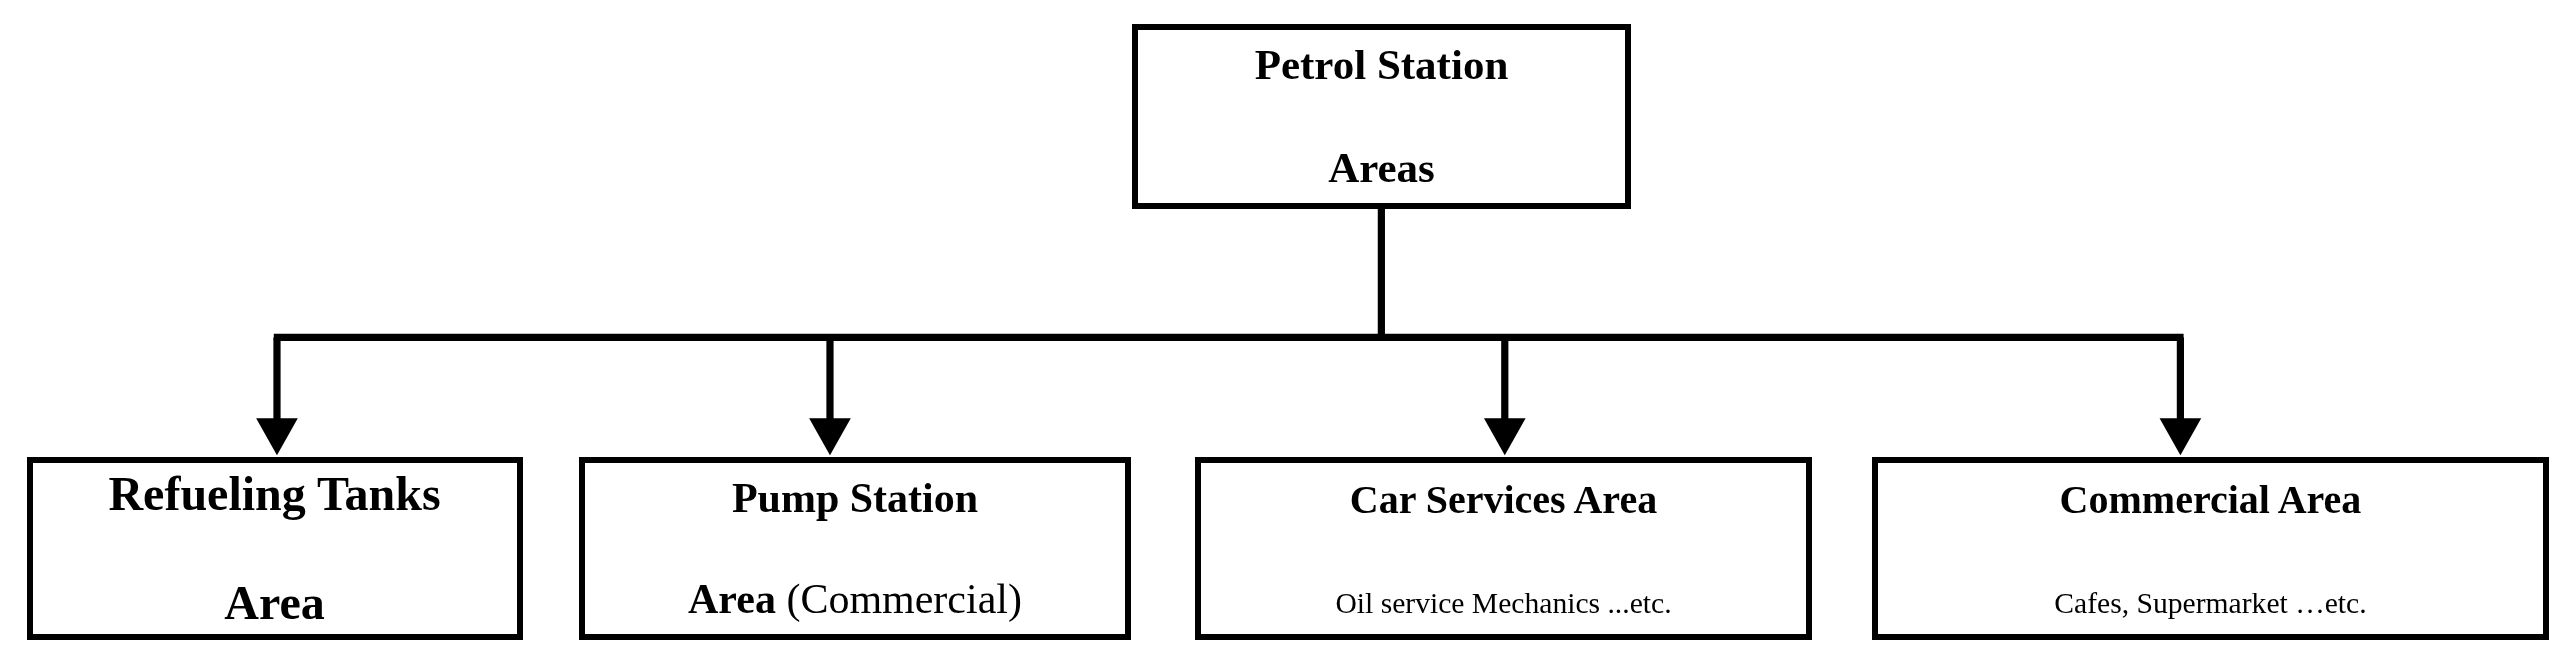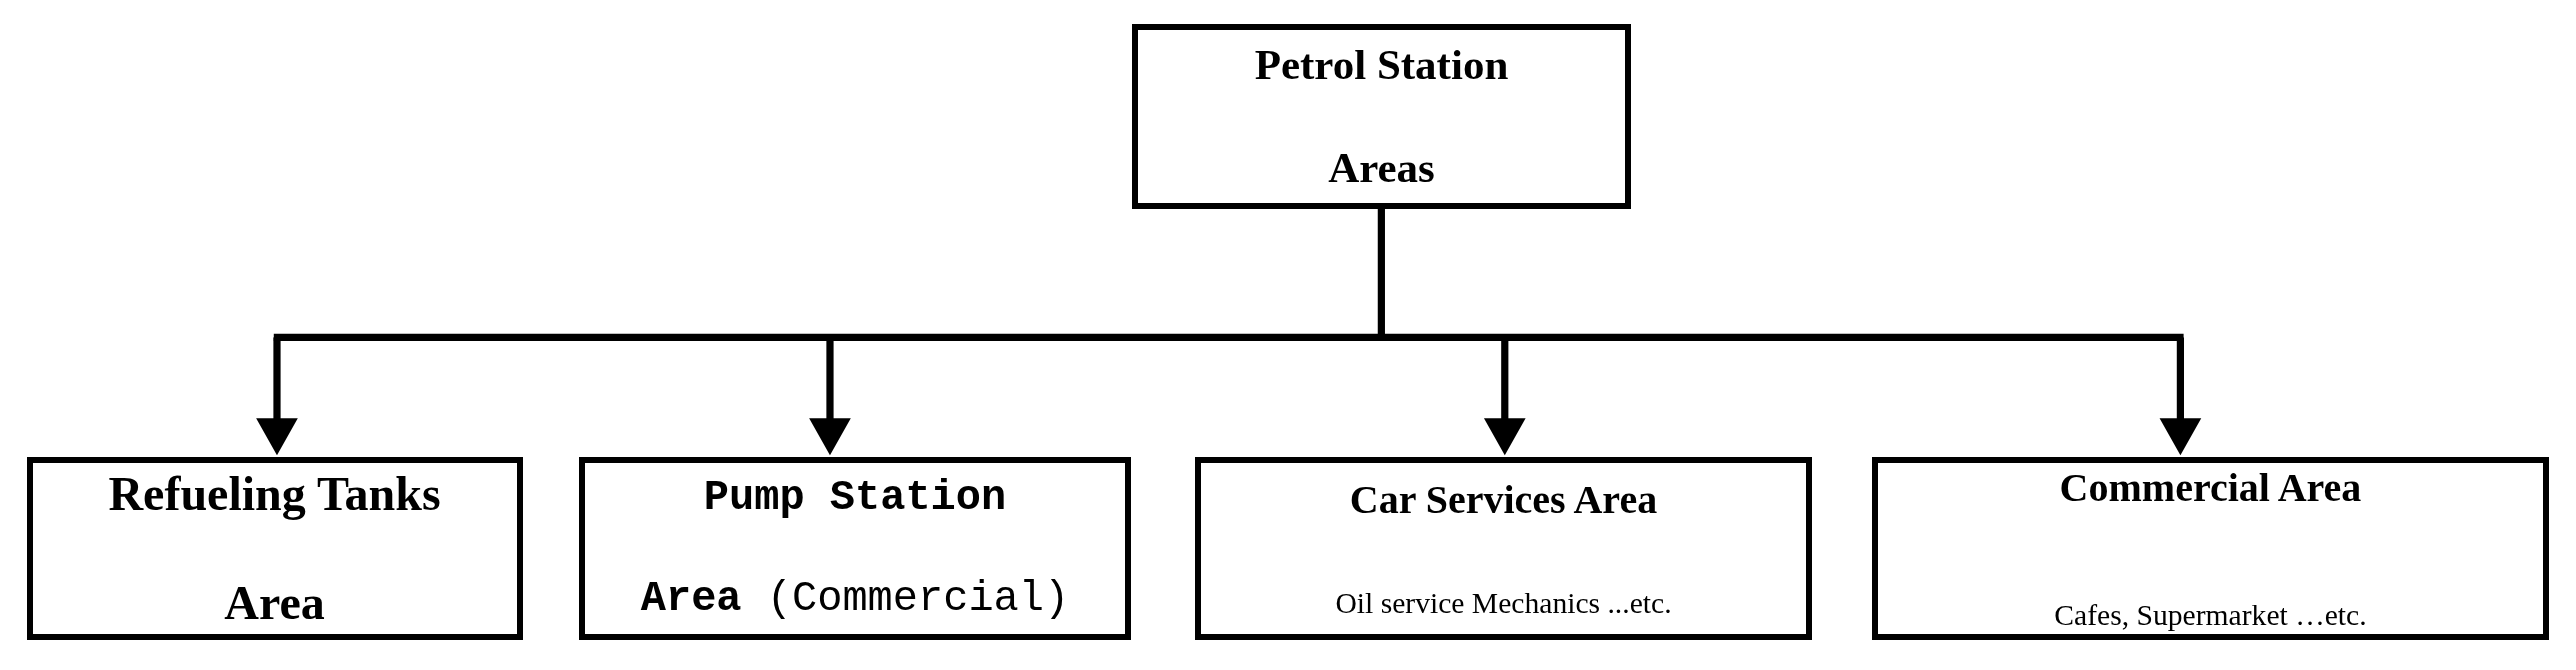--- a/index.html
+++ b/index.html
@@ -65,36 +65,34 @@
     width: 496px;
     height: 183px;
     font-size: 48px;
   }
   #node-pump-station {
     left: 579px;
     top: 457px;
     width: 552px;
     height: 183px;
     font-size: 42px;
-    font-family: Liberation Mono, monospace;
   }
   #node-car-services {
     left: 1195px;
     top: 457px;
     width: 617px;
     height: 183px;
     font-size: 40px;
   }
   #node-commercial {
     left: 1872px;
     top: 457px;
     width: 677px;
     height: 183px;
     font-size: 40px;
-    justify-content: space-between;
   }
   
   .node .sub {
     font-weight: normal;
     font-size: 0.74em;
     margin-top: 12px;
   }
   #node-pump-station .mixed-line {
     display: block;
     white-space: nowrap;

